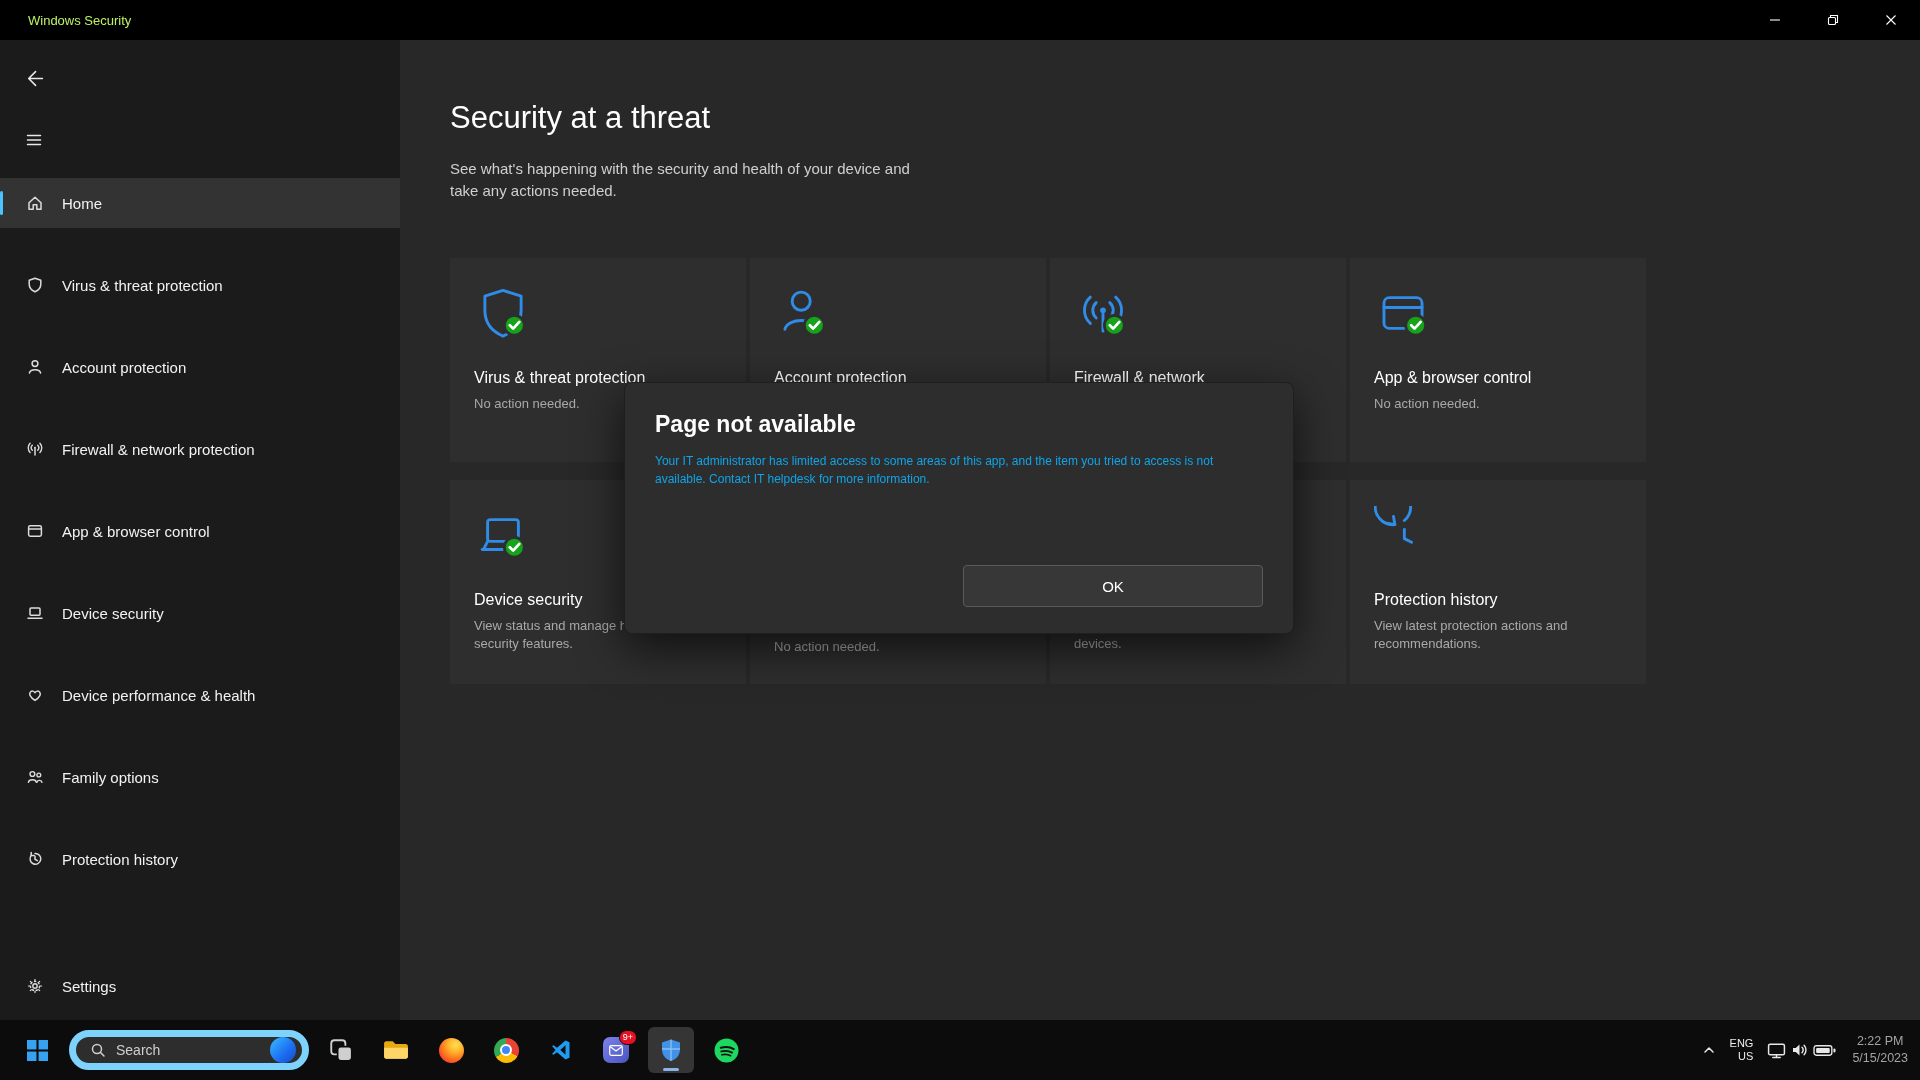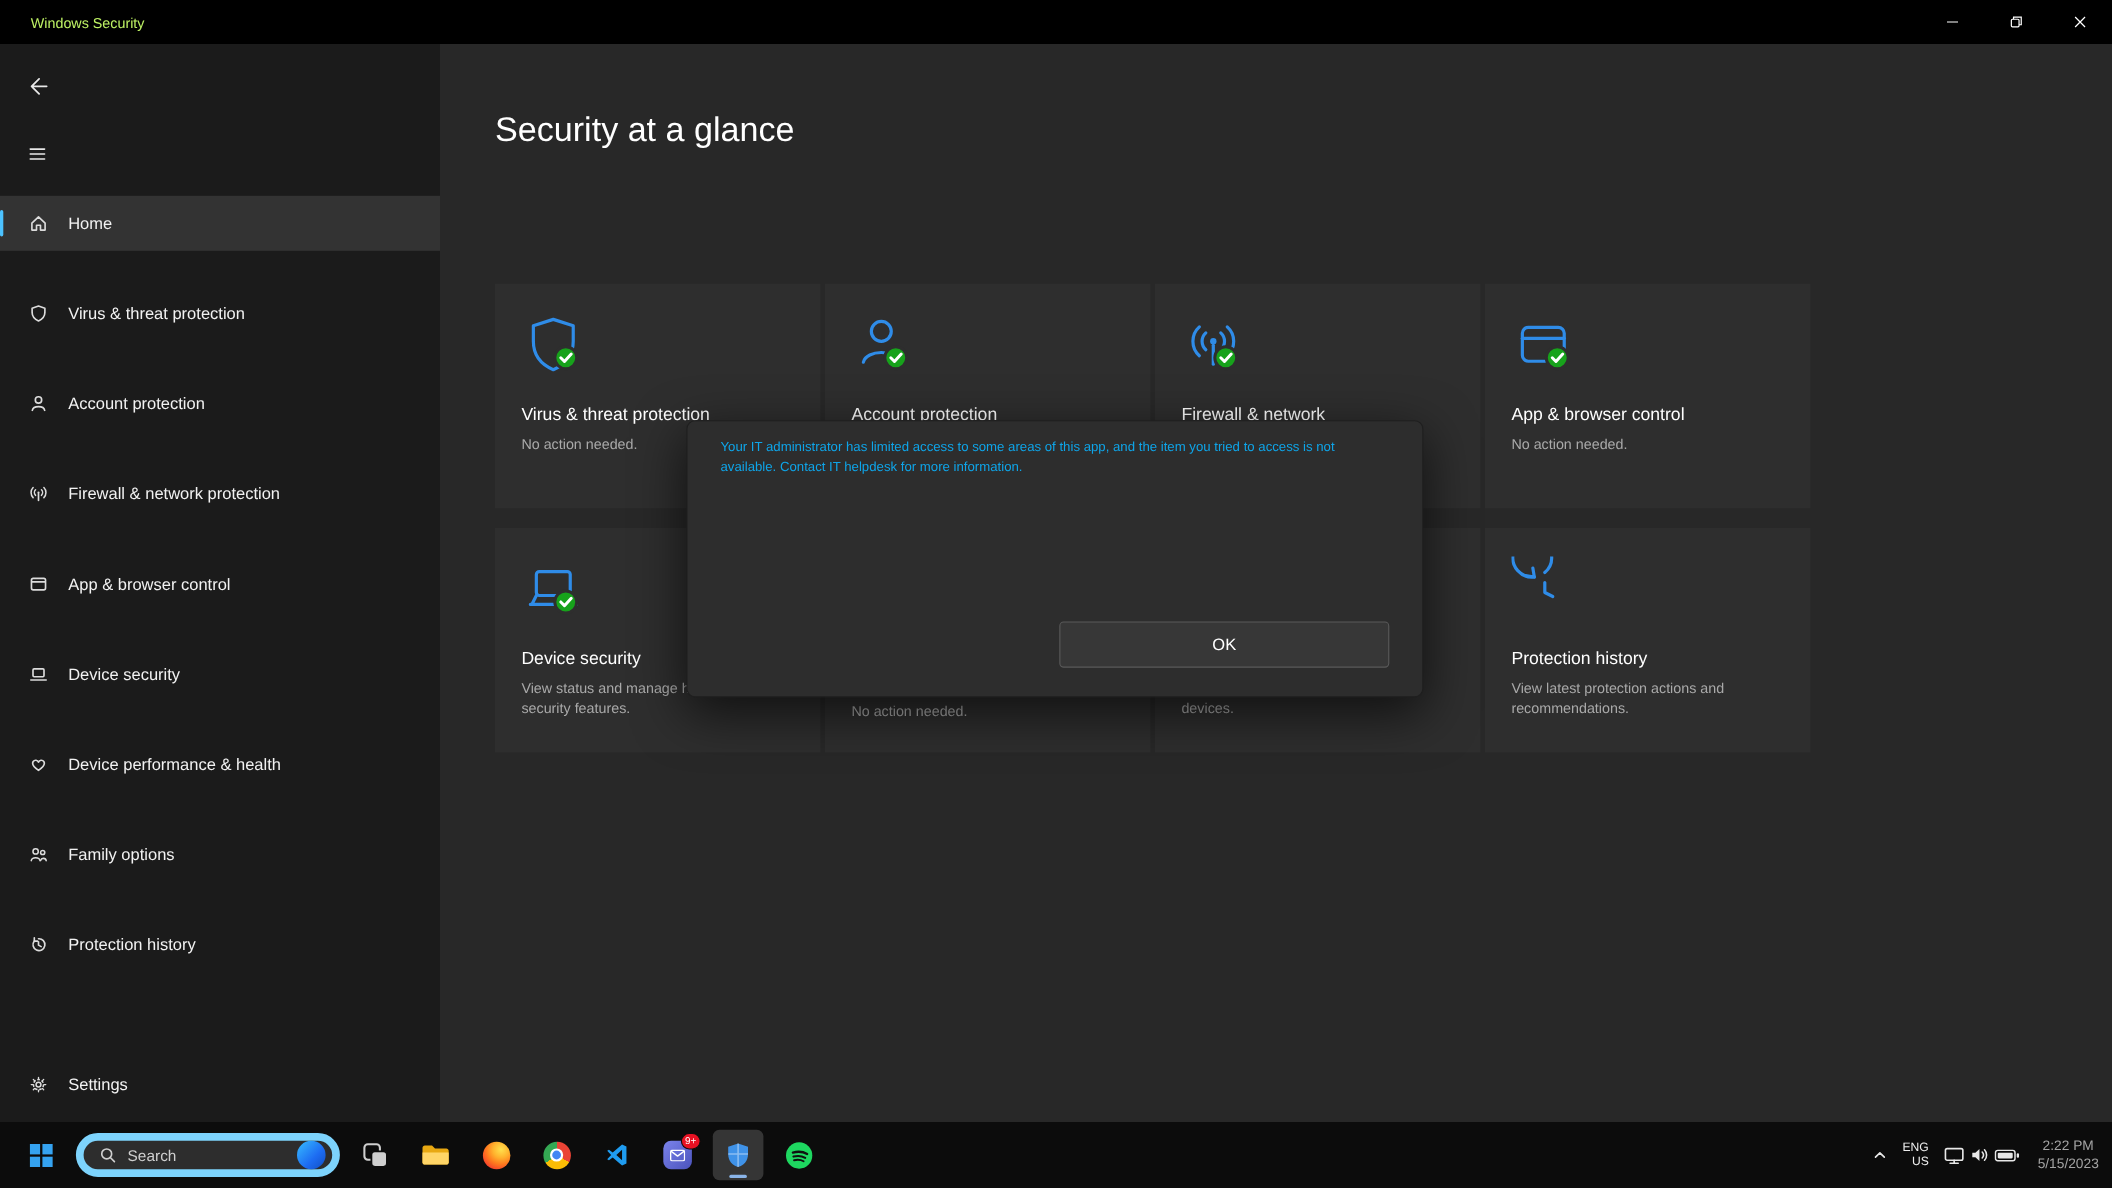--- a/index.html
+++ b/index.html
@@ -229,21 +229,22 @@
     <svg class="nav-icon" style="margin-left:26px" viewBox="0 0 18 18">
         <circle cx="9" cy="9" r="2.2" stroke="#dcdcdc" stroke-width="1.4" fill="none"></circle>
         <circle cx="9" cy="9" r="4.6" stroke="#dcdcdc" stroke-width="1.4" fill="none" stroke-dasharray="2.4 1.6"></circle>
         <path d="M9 2.4 V4 M9 14 V15.6 M2.4 9 H4 M14 9 H15.6 M4.3 4.3 L5.4 5.4 M12.6 12.6 L13.7 13.7 M13.7 4.3 L12.6 5.4 M5.4 12.6 L4.3 13.7" stroke="#dcdcdc" stroke-width="1.2" stroke-linecap="round"></path>
       </svg>
     <span class="nav-label">Settings</span>
   </div>
 </div>
 
 <div class="content">
-  <h1 class="page-title">Security at a glance</h1>
+  <h1 class="page-title">Security at a threat</h1>
+  <p class="page-subtitle">See what's happening with the security and health of your device and take any actions needed.</p>
 
   <div class="tile-grid">
 
     <div class="tile">
       <svg class="tile-icon" viewBox="0 0 64 64">
         <path class="tsvg" d="M32 7 L52 13.5 V29 C52 43.5 43.8 52.5 32 57.5 C20.2 52.5 12 43.5 12 29 V13.5 Z"></path>
         <circle cx="44.5" cy="45.5" r="11" fill="#17a21b" stroke="#2e2e2e" stroke-width="3"></circle>
         <path d="M39.5 45.5 L43.2 49.2 L50 41.8" stroke="#fff" stroke-width="3" fill="none" stroke-linecap="round" stroke-linejoin="round"></path>
       </svg>
       <div class="tile-title">Virus &amp; threat protection</div>
@@ -325,20 +326,21 @@
         <path class="tsvg" d="M33.5 26 V36 L41.5 40"></path>
       </svg>
       <div class="tile-title">Protection history</div>
       <div class="tile-desc">View latest protection actions and recommendations.</div>
     </div>
 
   </div>
 </div>
 
 <div class="dialog">
+  <div class="dialog-title">Page not available</div>
   <div class="dialog-body">Your IT administrator has limited access to some areas of this app, and the item you tried to access is not available. Contact IT helpdesk for more information.</div>
   <button class="dialog-ok">OK</button>
 </div>
 
 <div class="taskbar">
   <div class="tb-left">
 
     <button class="tb-btn">
       <svg width="21" height="21" viewBox="0 0 20 20">
         <rect x="0" y="0" width="9" height="9" fill="#35a3f1"></rect>

